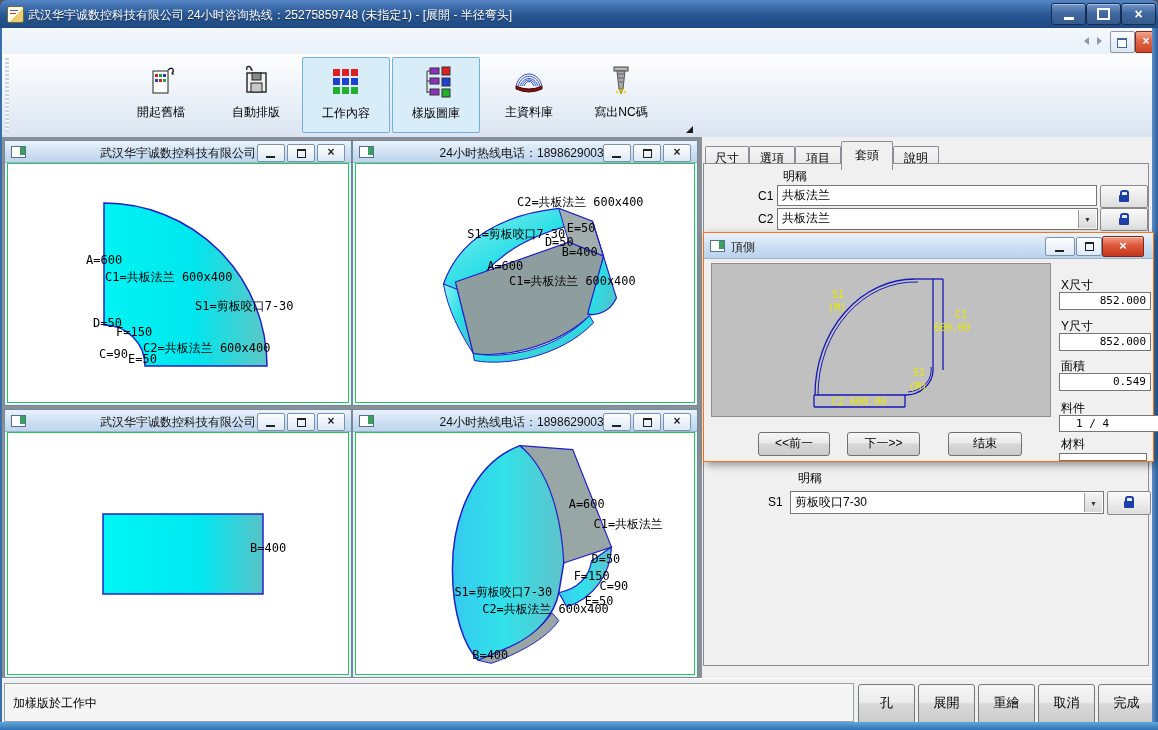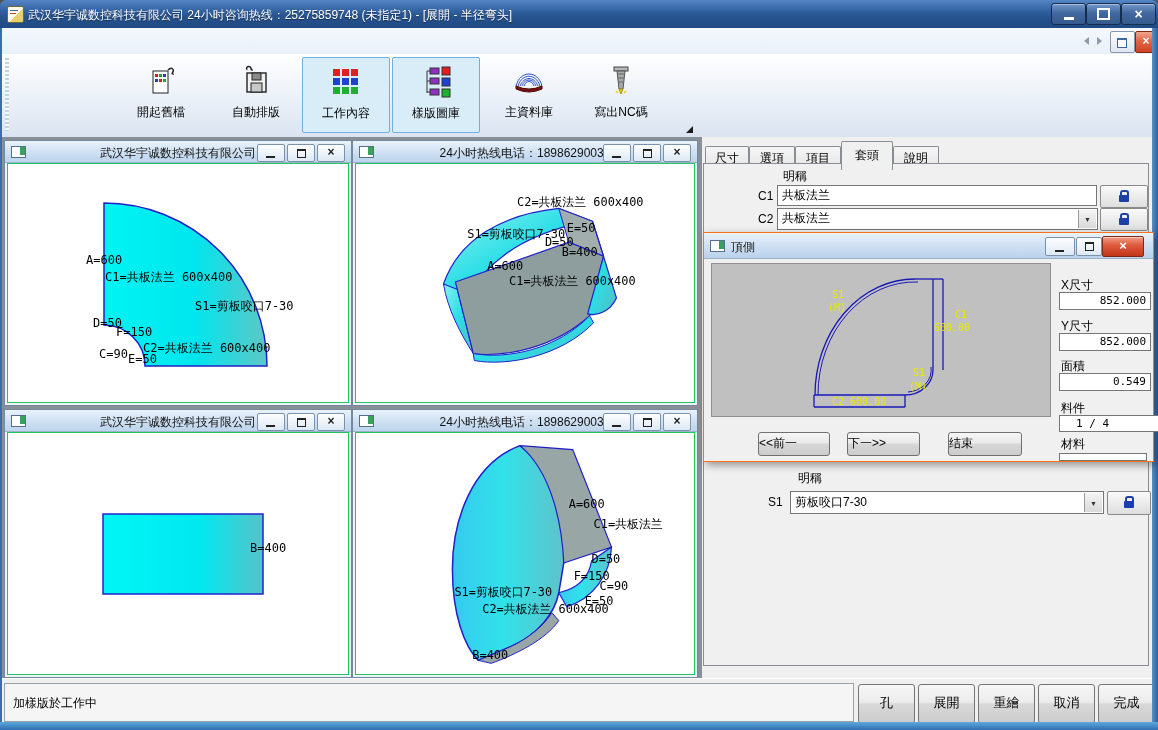--- a/index.html
+++ b/index.html
@@ -64,21 +64,21 @@
   .dialog { left:703px; top:232px; width:449px; height:228px; background:#f0f0f0; border:1px solid #f97316; box-shadow:3px 3px 8px rgba(0,0,0,.4); z-index:5; }
   .dtitle { position:absolute; left:0; top:0; right:0; height:25px; background:linear-gradient(#eaf3fc,#d2e2f4 45%,#b9d2ec); border-bottom:1px solid #9db2c9; }
   .dtitle-text { position:absolute; left:27px; top:6px; font-size:12px; color:#111; }
   .dbtn { position:absolute; top:4px; height:17px; background:linear-gradient(#fdfefe,#dde9f5); border:1px solid #7b92ad; border-radius:2px; }
   .dclose { position:absolute; left:398px; top:3px; width:40px; height:19px; background:linear-gradient(#f09d86,#de583c 45%,#c2371a); border:1px solid #7e2a16;
     border-radius:2px; color:#fff; font-weight:bold; font-size:13px; text-align:center; line-height:17px; box-shadow:inset 0 1px 0 rgba(255,255,255,.5); }
   .dcanvas { position:absolute; left:7px; top:30px; width:338px; height:152px; background:#c0c0c0; border:1px solid #8f8f8f; }
   .dlabel { position:absolute; font-size:12px; color:#000; }
   .dval { position:absolute; background:#fff; border:1px solid #767676; font-family:"DejaVu Sans Mono",monospace; font-size:11px; line-height:15px; }
   .dbutton { position:absolute; top:199px; height:22px; background:linear-gradient(#f6f6f6,#eaeaea 45%,#d7d7d7 50%,#cccccc); border:1px solid #707070;
-    border-radius:3px; font-size:12px; text-align:left; line-height:20px; color:#000; }
+    border-radius:3px; font-size:12px; text-align:center; line-height:20px; color:#000; }
   
   .statusbar { left:2px; top:678px; width:1150px; height:44px; background:#f0f0f0; border-top:1px solid #ffffff; }
   .status-box { position:absolute; left:2px; top:4px; width:848px; height:37px; background:#f5f5f5; border:1px solid #98a0a8; }
   .status-text { position:absolute; left:8px; top:11px; font-size:12px; color:#000; }
   .sbtn { position:absolute; top:5px; width:55px; height:38px; background:linear-gradient(#f6f6f6,#ececec 45%,#d9d9d9 50%,#cbcbcb); border:1px solid #767676;
     border-radius:3px; font-size:13px; text-align:center; line-height:36px; color:#000; }
   
   .b-left { left:0; top:28px; width:2px; height:694px; background:#3a6ea8; }
   .b-right { left:1152px; top:28px; width:6px; height:694px; background:linear-gradient(90deg,#598fc6,#2d5f9e); }
   .b-bottom { left:0; top:722px; width:1158px; height:8px; background:linear-gradient(#5ea8dd,#2f6eb0); }

